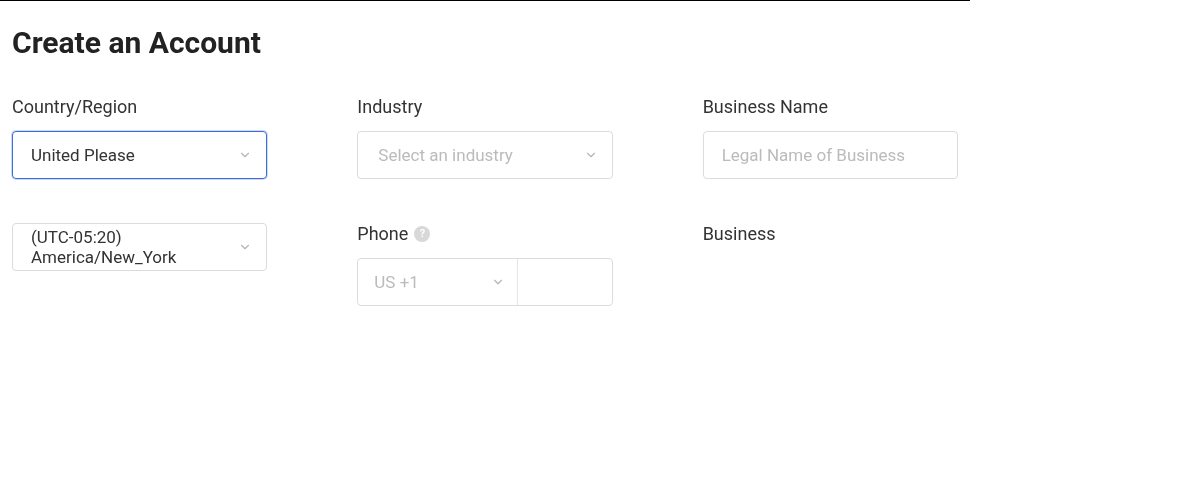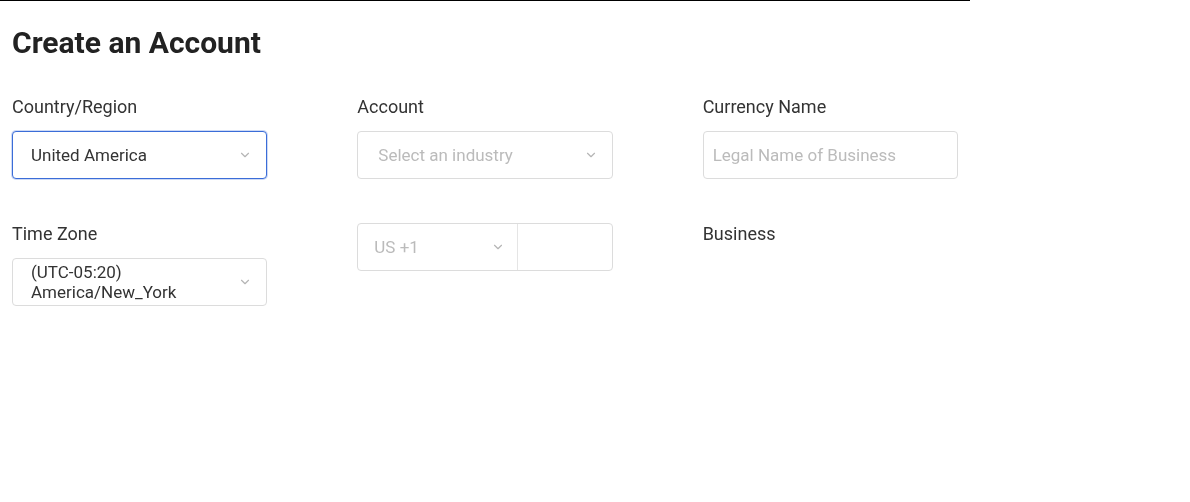--- a/index.html
+++ b/index.html
@@ -84,21 +84,21 @@
       color: #b5b5b5;
     }
     .chevron svg {
       display: block;
     }
     .text-input {
       height: 48px;
       border: 1px solid #dcdcdc;
       border-radius: 4px;
       background: #fff;
-      padding: 0 9px;
+      padding: 0 18px;
       font-size: 17px;
       color: #333;
       outline: none;
       width: 100%;
       font-family: inherit;
     }
     .text-input::placeholder {
       color: #bbb;
     }
     .phone-wrap {
@@ -141,59 +141,62 @@
 <body>
 
 <div class="page">
   <h1 class="page-title">Create an Account</h1>
 
   <div class="form-grid">
 
     <div class="form-group">
       <label class="form-label">Country/Region</label>
       <div class="control focused">
-        <span>United America</span>
+        <span>United Please</span>
         <span class="chevron">
           <svg width="14" height="14" viewBox="0 0 24 24" fill="none" stroke="currentColor" stroke-width="2" stroke-linecap="round" stroke-linejoin="round">
               <polyline points="6 9 12 15 18 9"></polyline>
             </svg>
         </span>
       </div>
     </div>
 
     <div class="form-group">
-      <label class="form-label">Account</label>
+      <label class="form-label">Industry</label>
       <div class="control placeholder">
         <span>Select an industry</span>
         <span class="chevron">
           <svg width="14" height="14" viewBox="0 0 24 24" fill="none" stroke="currentColor" stroke-width="2" stroke-linecap="round" stroke-linejoin="round">
               <polyline points="6 9 12 15 18 9"></polyline>
             </svg>
         </span>
       </div>
     </div>
 
     <div class="form-group">
-      <label class="form-label">Currency Name</label>
+      <label class="form-label">Business Name</label>
       <input type="text" class="text-input" placeholder="Legal Name of Business" style="">
     </div>
 
     <div class="form-group">
-      <label class="form-label">Time Zone</label>
       <div class="control">
         <span>(UTC-05:20) America/New_York</span>
         <span class="chevron">
           <svg width="14" height="14" viewBox="0 0 24 24" fill="none" stroke="currentColor" stroke-width="2" stroke-linecap="round" stroke-linejoin="round">
               <polyline points="6 9 12 15 18 9"></polyline>
             </svg>
         </span>
       </div>
     </div>
 
     <div class="form-group">
+      <label class="form-label">
+        <span>Phone</span>
+        <span class="help-icon">?</span>
+      </label>
       <div class="phone-wrap">
         <div class="phone-prefix">
           <span>US +1</span>
           <span class="chevron">
             <svg width="14" height="14" viewBox="0 0 24 24" fill="none" stroke="currentColor" stroke-width="2" stroke-linecap="round" stroke-linejoin="round">
                 <polyline points="6 9 12 15 18 9"></polyline>
               </svg>
           </span>
         </div>
       </div>

